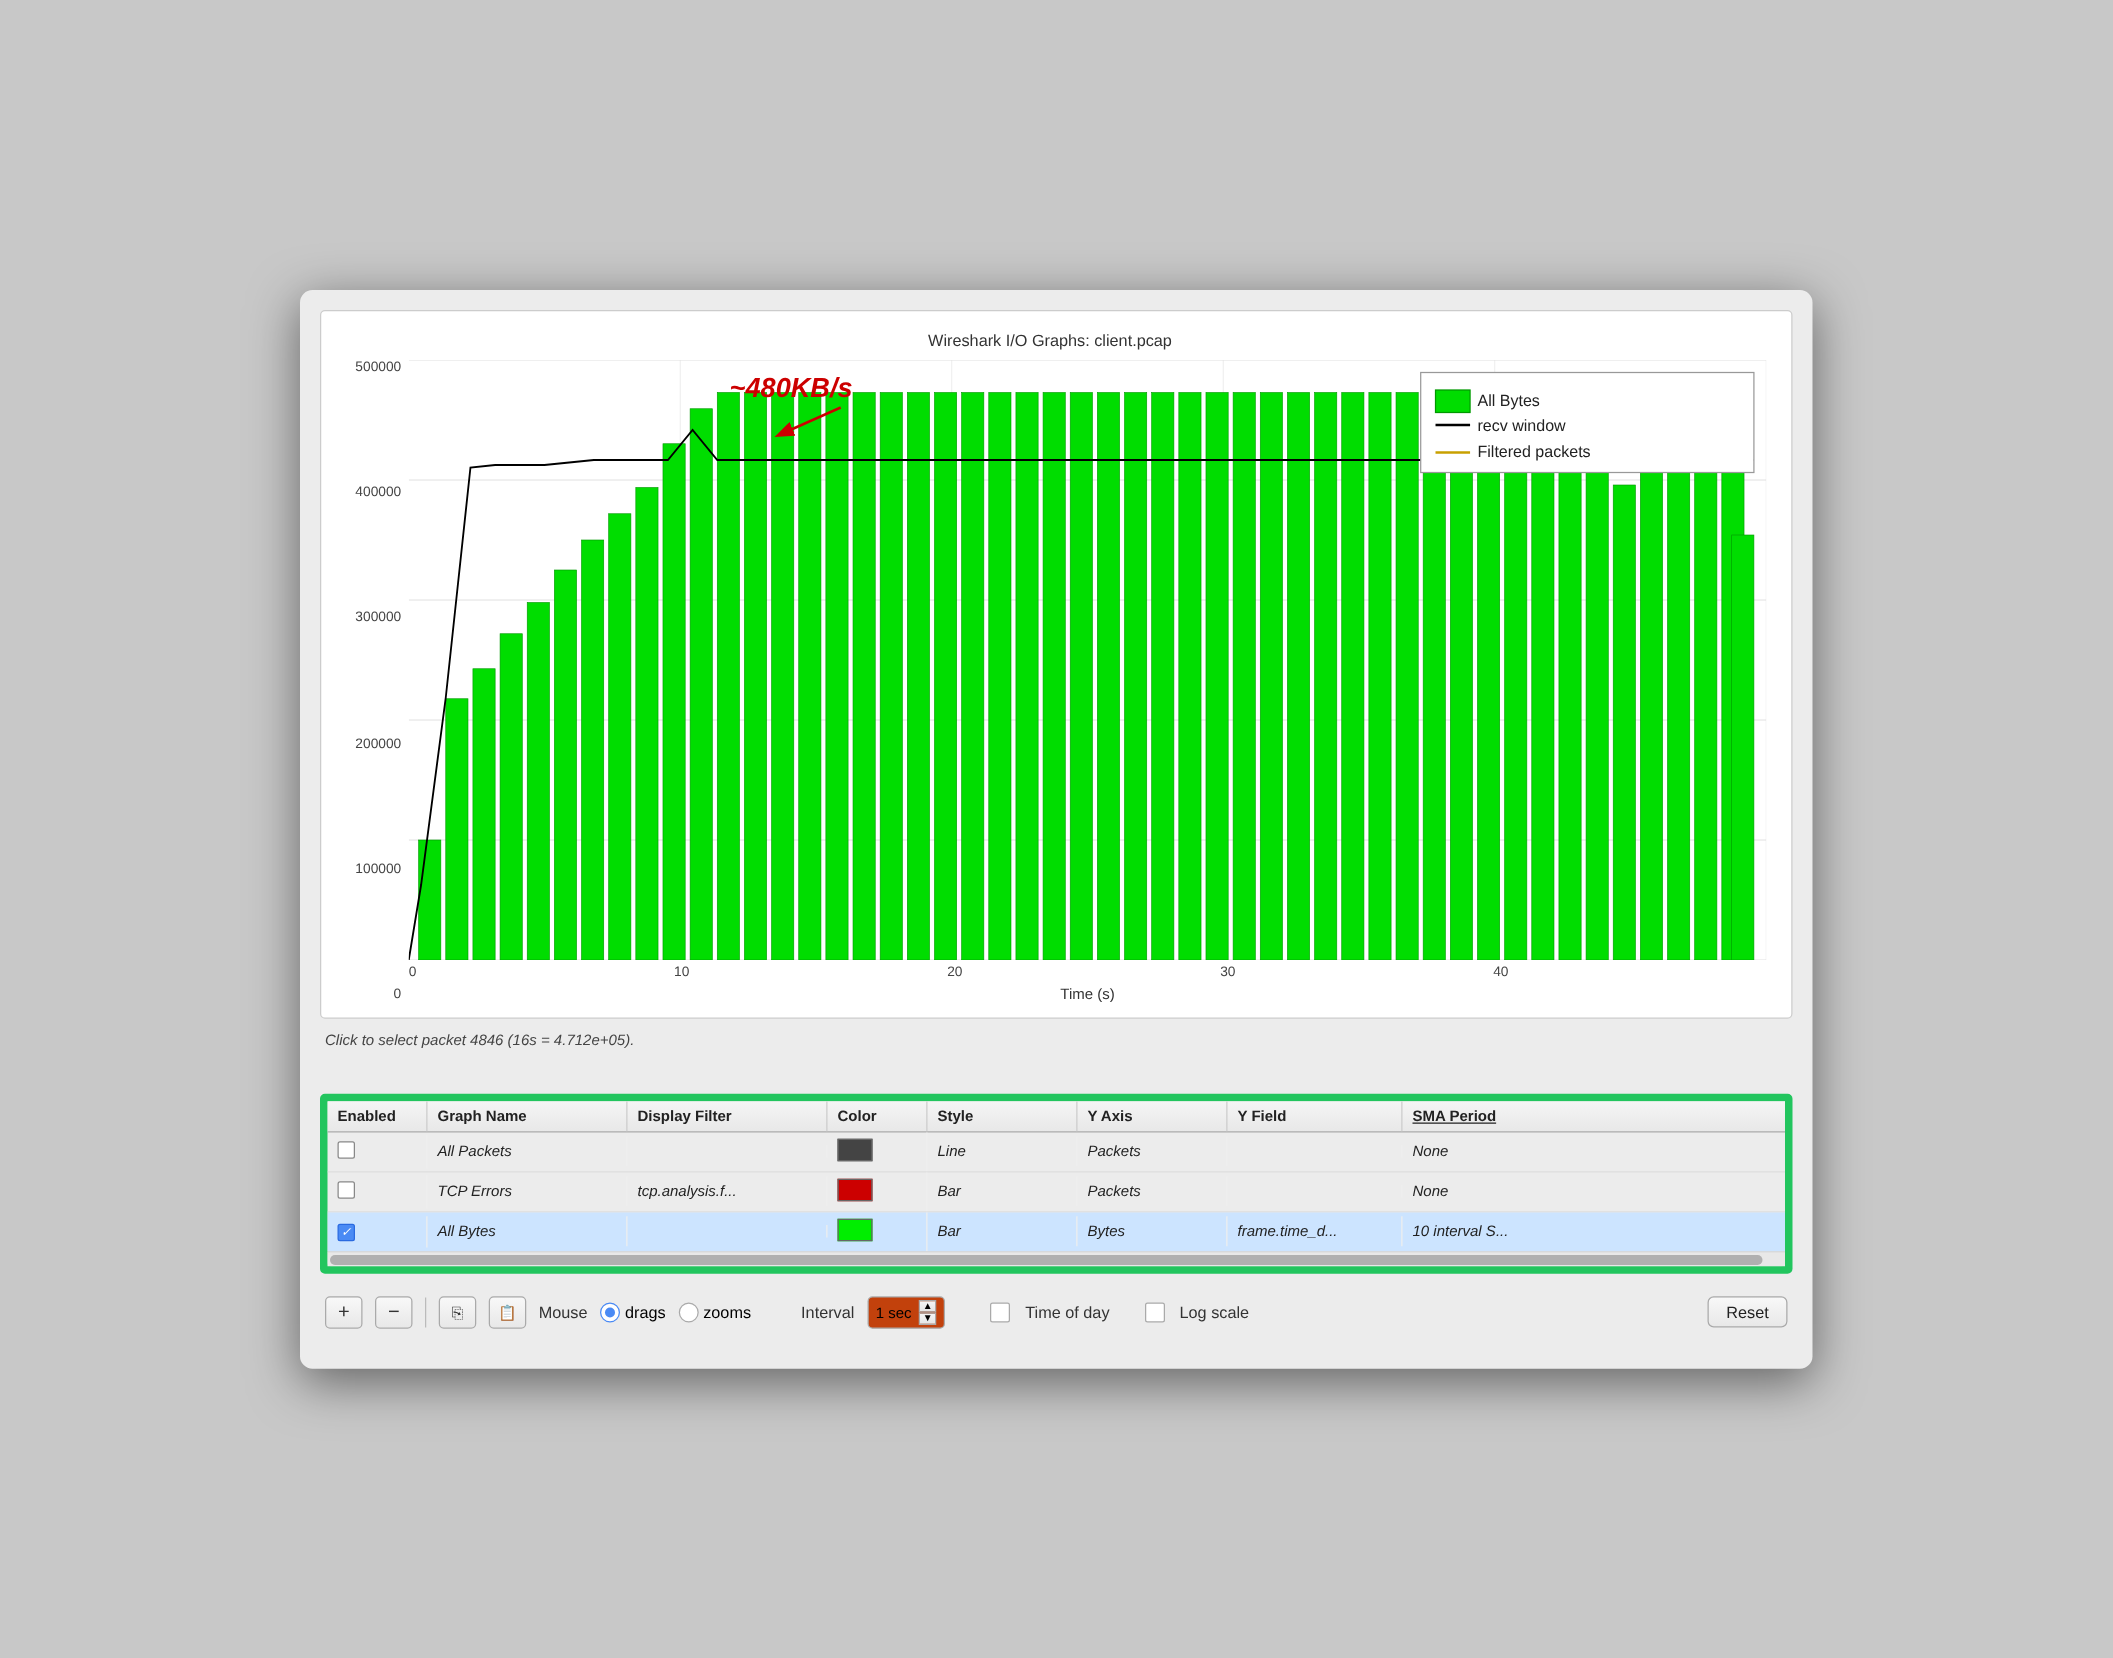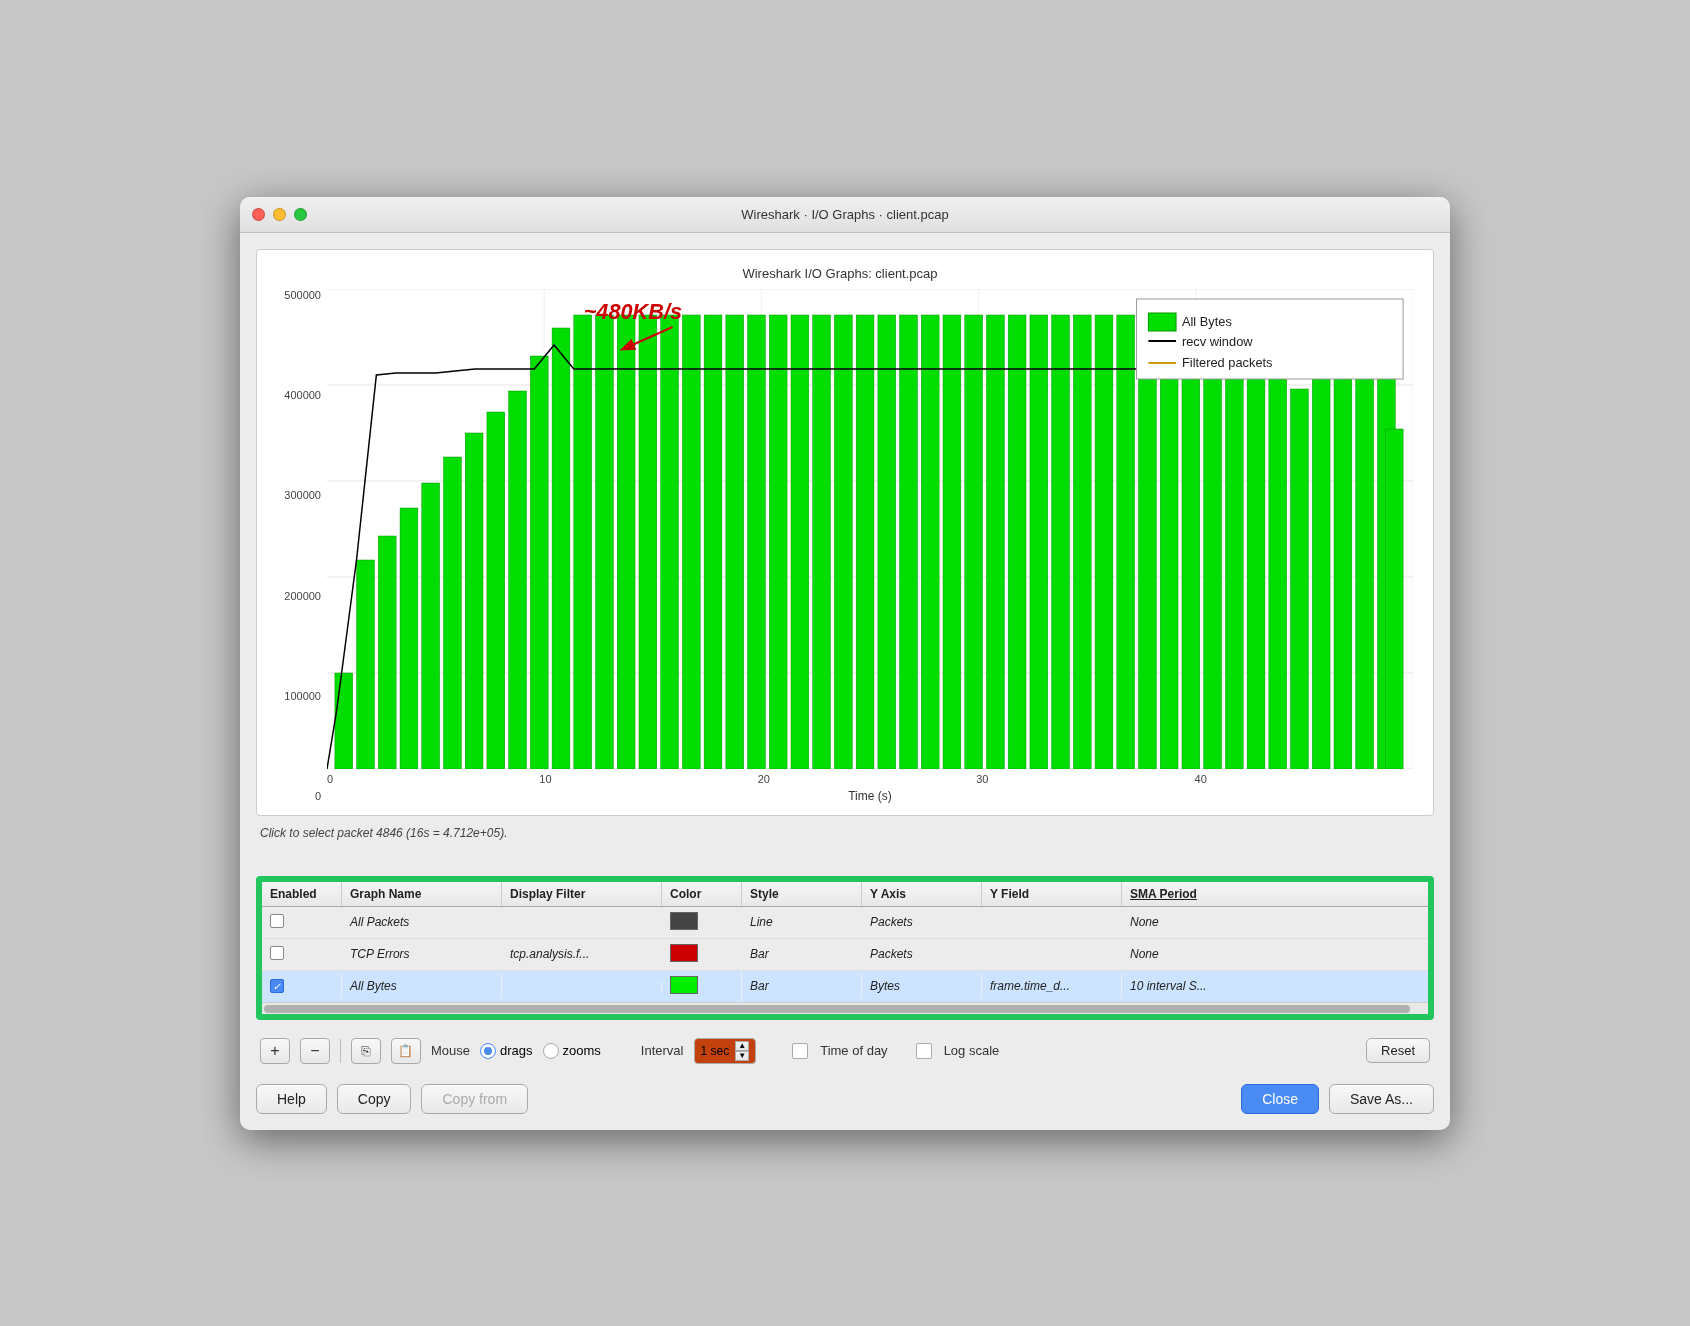--- a/index.html
+++ b/index.html
@@ -324,28 +324,20 @@
       color: white;
       font-weight: 500;
     }
     .spacer { flex: 1; }
   </style>
 </head>
 <body>
 
 <div class="window">
 
-  <div class="titlebar">
-    <div class="titlebar-buttons">
-      <div class="tb-btn tb-close"></div>
-      <div class="tb-btn tb-min"></div>
-      <div class="tb-btn tb-max"></div>
-    </div>
-    <div class="titlebar-title">Wireshark · I/O Graphs · client.pcap</div>
-  </div>
 
   <div class="content">
 
     <div class="chart-container">
       <div class="chart-title">Wireshark I/O Graphs: client.pcap</div>
       <div class="chart-area">
         <div class="y-axis">
           <span>0</span>
           <span>100000</span>
           <span>200000</span>
@@ -617,22 +609,14 @@
       </label>
       <div style="width:8px;"></div>
       <label class="checkbox-label">
         <div class="check-box"></div>
         <span>Log scale</span>
       </label>
 
       <button class="reset-btn">Reset</button>
     </div>
 
-    <div class="bottom-row">
-      <button class="bottom-btn">Help</button>
-      <button class="bottom-btn">Copy</button>
-      <button class="bottom-btn disabled">Copy from</button>
-      <div class="spacer"></div>
-      <button class="bottom-btn primary">Close</button>
-      <button class="bottom-btn">Save As...</button>
-    </div>
   </div>
 </div>
 
 </body></html>

